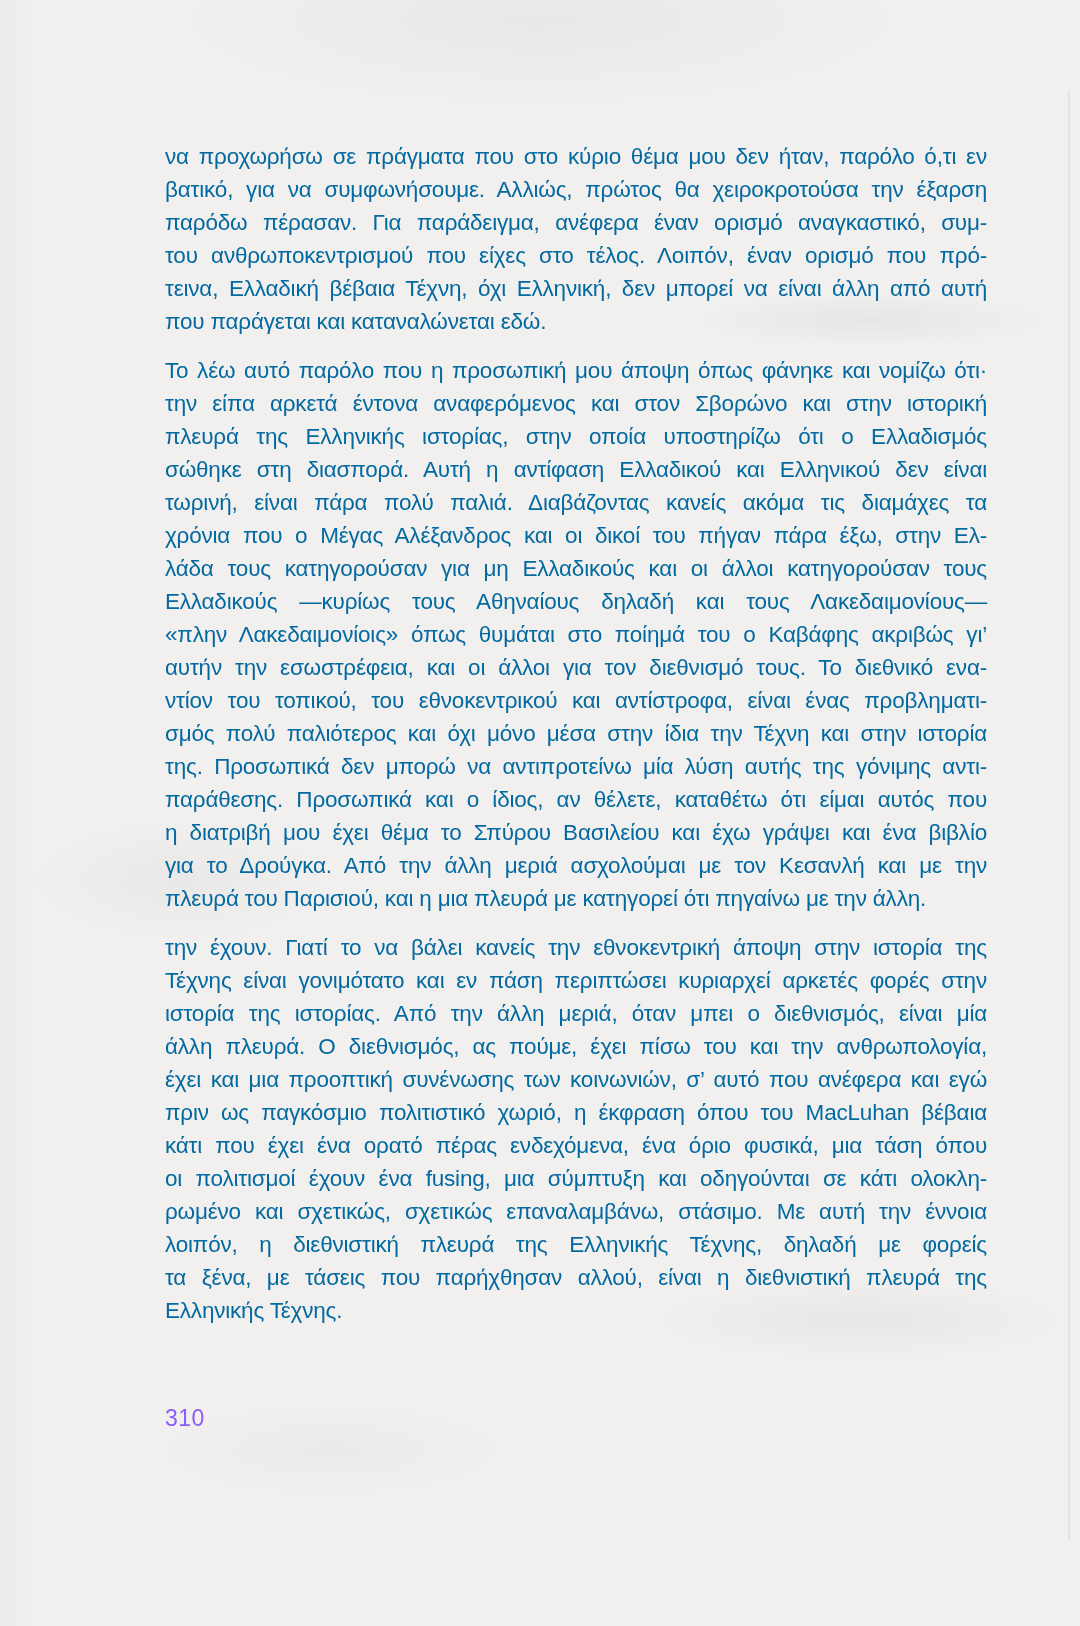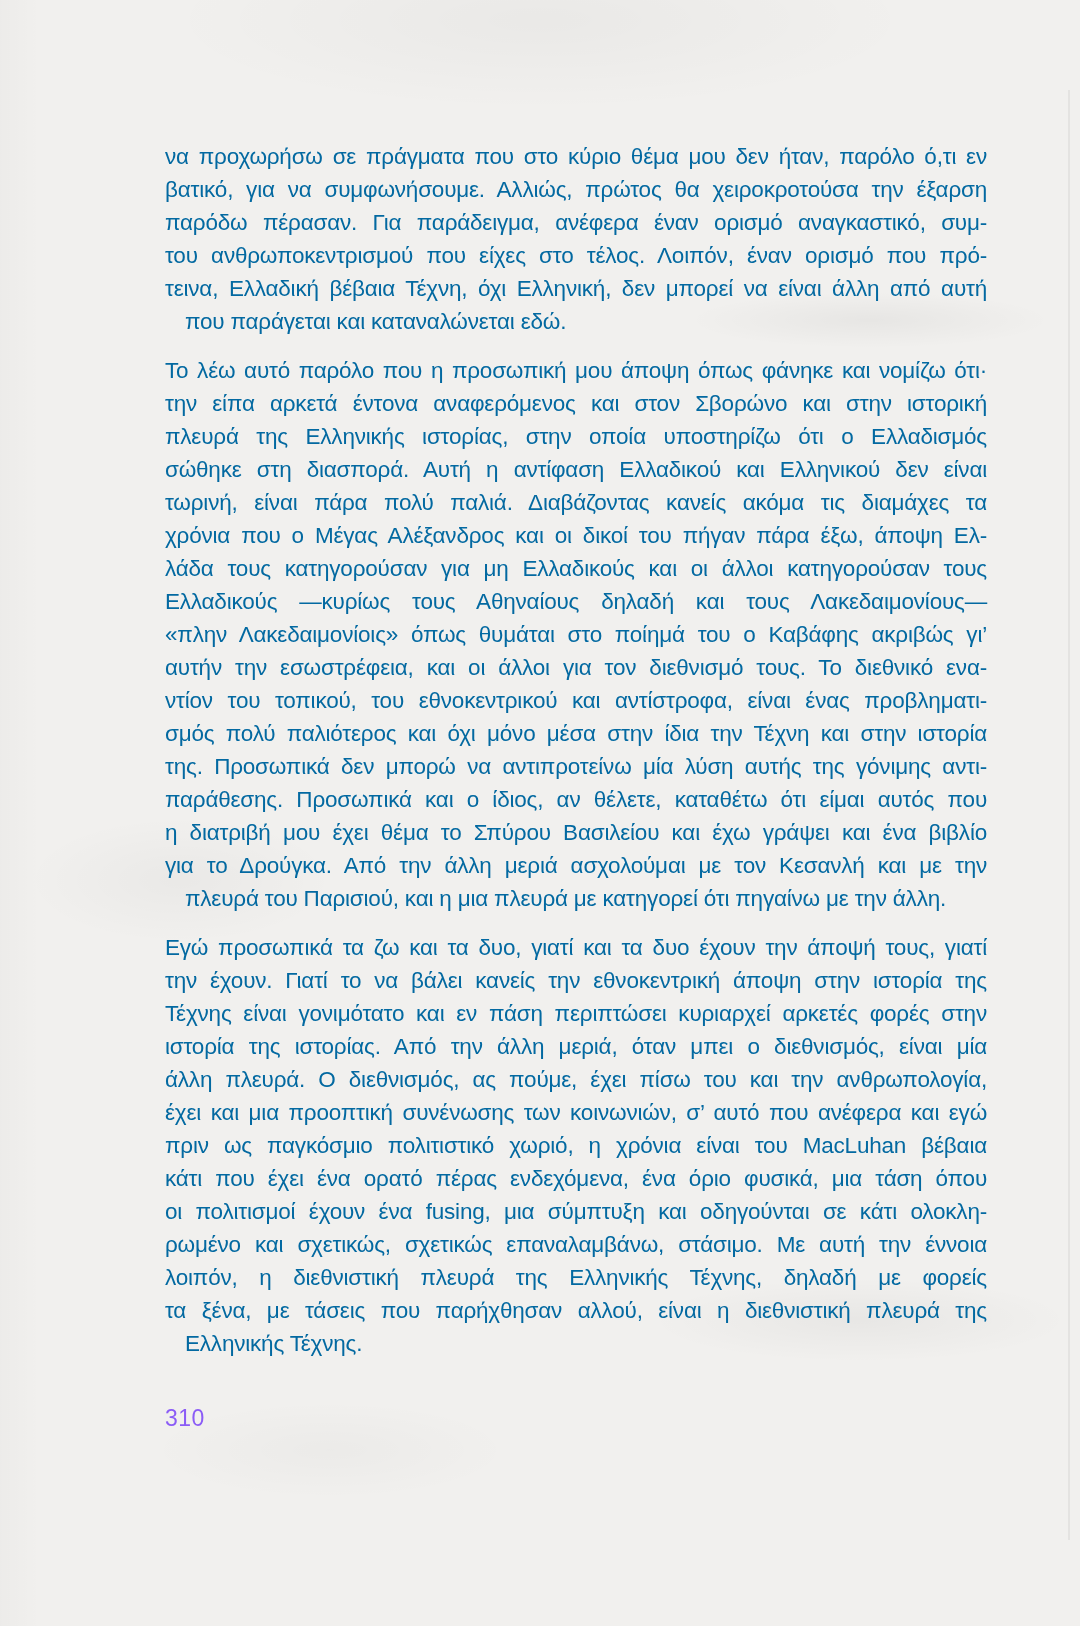--- a/index.html
+++ b/index.html
@@ -48,21 +48,20 @@
   .paragraph { margin: 0; }
   .paragraph + .paragraph { margin-top: 16px; }
   .line {
     text-align: justify;
     text-align-last: justify;
     height: 33px;
     white-space: normal;
   }
   .line.last {
     text-align-last: left;
-    margin-left: 20px;
   }
   .page-number {
     position: absolute;
     left: 165px;
     top: 1405px;
     color: #8b5cf6;
     font-size: 23px;
     letter-spacing: 0.5px;
   }
 </style>
@@ -82,42 +81,41 @@
     <div class="line">τεινα, Ελλαδική βέβαια Τέχνη, όχι Ελληνική, δεν μπορεί να είναι άλλη από αυτή</div>
     <div class="line last">που παράγεται και καταναλώνεται εδώ.</div>
   </div>
 
   <div class="paragraph">
     <div class="line">Το λέω αυτό παρόλο που η προσωπική μου άποψη όπως φάνηκε και νομίζω ότι·</div>
     <div class="line">την είπα αρκετά έντονα αναφερόμενος και στον Σβορώνο και στην ιστορική</div>
     <div class="line">πλευρά της Ελληνικής ιστορίας, στην οποία υποστηρίζω ότι ο Ελλαδισμός</div>
     <div class="line">σώθηκε στη διασπορά. Αυτή η αντίφαση Ελλαδικού και Ελληνικού δεν είναι</div>
     <div class="line">τωρινή, είναι πάρα πολύ παλιά. Διαβάζοντας κανείς ακόμα τις διαμάχες τα</div>
-    <div class="line">χρόνια που ο Μέγας Αλέξανδρος και οι δικοί του πήγαν πάρα έξω, άποψη Ελ-</div>
+    <div class="line">χρόνια που ο Μέγας Αλέξανδρος και οι δικοί του πήγαν πάρα έξω, στην Ελ-</div>
     <div class="line">λάδα τους κατηγορούσαν για μη Ελλαδικούς και οι άλλοι κατηγορούσαν τους</div>
     <div class="line">Ελλαδικούς —κυρίως τους Αθηναίους δηλαδή και τους Λακεδαιμονίους—</div>
     <div class="line">«πλην Λακεδαιμονίοις» όπως θυμάται στο ποίημά του ο Καβάφης ακριβώς γι’</div>
     <div class="line">αυτήν την εσωστρέφεια, και οι άλλοι για τον διεθνισμό τους. Το διεθνικό ενα-</div>
     <div class="line">ντίον του τοπικού, του εθνοκεντρικού και αντίστροφα, είναι ένας προβληματι-</div>
     <div class="line">σμός πολύ παλιότερος και όχι μόνο μέσα στην ίδια την Τέχνη και στην ιστορία</div>
     <div class="line">της. Προσωπικά δεν μπορώ να αντιπροτείνω μία λύση αυτής της γόνιμης αντι-</div>
     <div class="line">παράθεσης. Προσωπικά και ο ίδιος, αν θέλετε, καταθέτω ότι είμαι αυτός που</div>
     <div class="line">η διατριβή μου έχει θέμα το Σπύρου Βασιλείου και έχω γράψει και ένα βιβλίο</div>
     <div class="line">για το Δρούγκα. Από την άλλη μεριά ασχολούμαι με τον Κεσανλή και με την</div>
     <div class="line last">πλευρά του Παρισιού, και η μια πλευρά με κατηγορεί ότι πηγαίνω με την άλλη.</div>
   </div>
 
   <div class="paragraph">
-    <div class="line">Εγώ προσωπικά τα ζω και τα δυο, γιατί και τα δυο έχουν την άποψή τους, γιατί</div>
     <div class="line">την έχουν. Γιατί το να βάλει κανείς την εθνοκεντρική άποψη στην ιστορία της</div>
     <div class="line">Τέχνης είναι γονιμότατο και εν πάση περιπτώσει κυριαρχεί αρκετές φορές στην</div>
     <div class="line">ιστορία της ιστορίας. Από την άλλη μεριά, όταν μπει ο διεθνισμός, είναι μία</div>
     <div class="line">άλλη πλευρά. Ο διεθνισμός, ας πούμε, έχει πίσω του και την ανθρωπολογία,</div>
     <div class="line">έχει και μια προοπτική συνένωσης των κοινωνιών, σ’ αυτό που ανέφερα και εγώ</div>
-    <div class="line">πριν ως παγκόσμιο πολιτιστικό χωριό, η χρόνια είναι του MacLuhan βέβαια</div>
+    <div class="line">πριν ως παγκόσμιο πολιτιστικό χωριό, η έκφραση όπου του MacLuhan βέβαια</div>
     <div class="line">κάτι που έχει ένα ορατό πέρας ενδεχόμενα, ένα όριο φυσικά, μια τάση όπου</div>
     <div class="line">οι πολιτισμοί έχουν ένα fusing, μια σύμπτυξη και οδηγούνται σε κάτι ολοκλη-</div>
     <div class="line">ρωμένο και σχετικώς, σχετικώς επαναλαμβάνω, στάσιμο. Με αυτή την έννοια</div>
     <div class="line">λοιπόν, η διεθνιστική πλευρά της Ελληνικής Τέχνης, δηλαδή με φορείς</div>
     <div class="line">τα ξένα, με τάσεις που παρήχθησαν αλλού, είναι η διεθνιστική πλευρά της</div>
     <div class="line last">Ελληνικής Τέχνης.</div>
   </div>
 
 </div>
 

